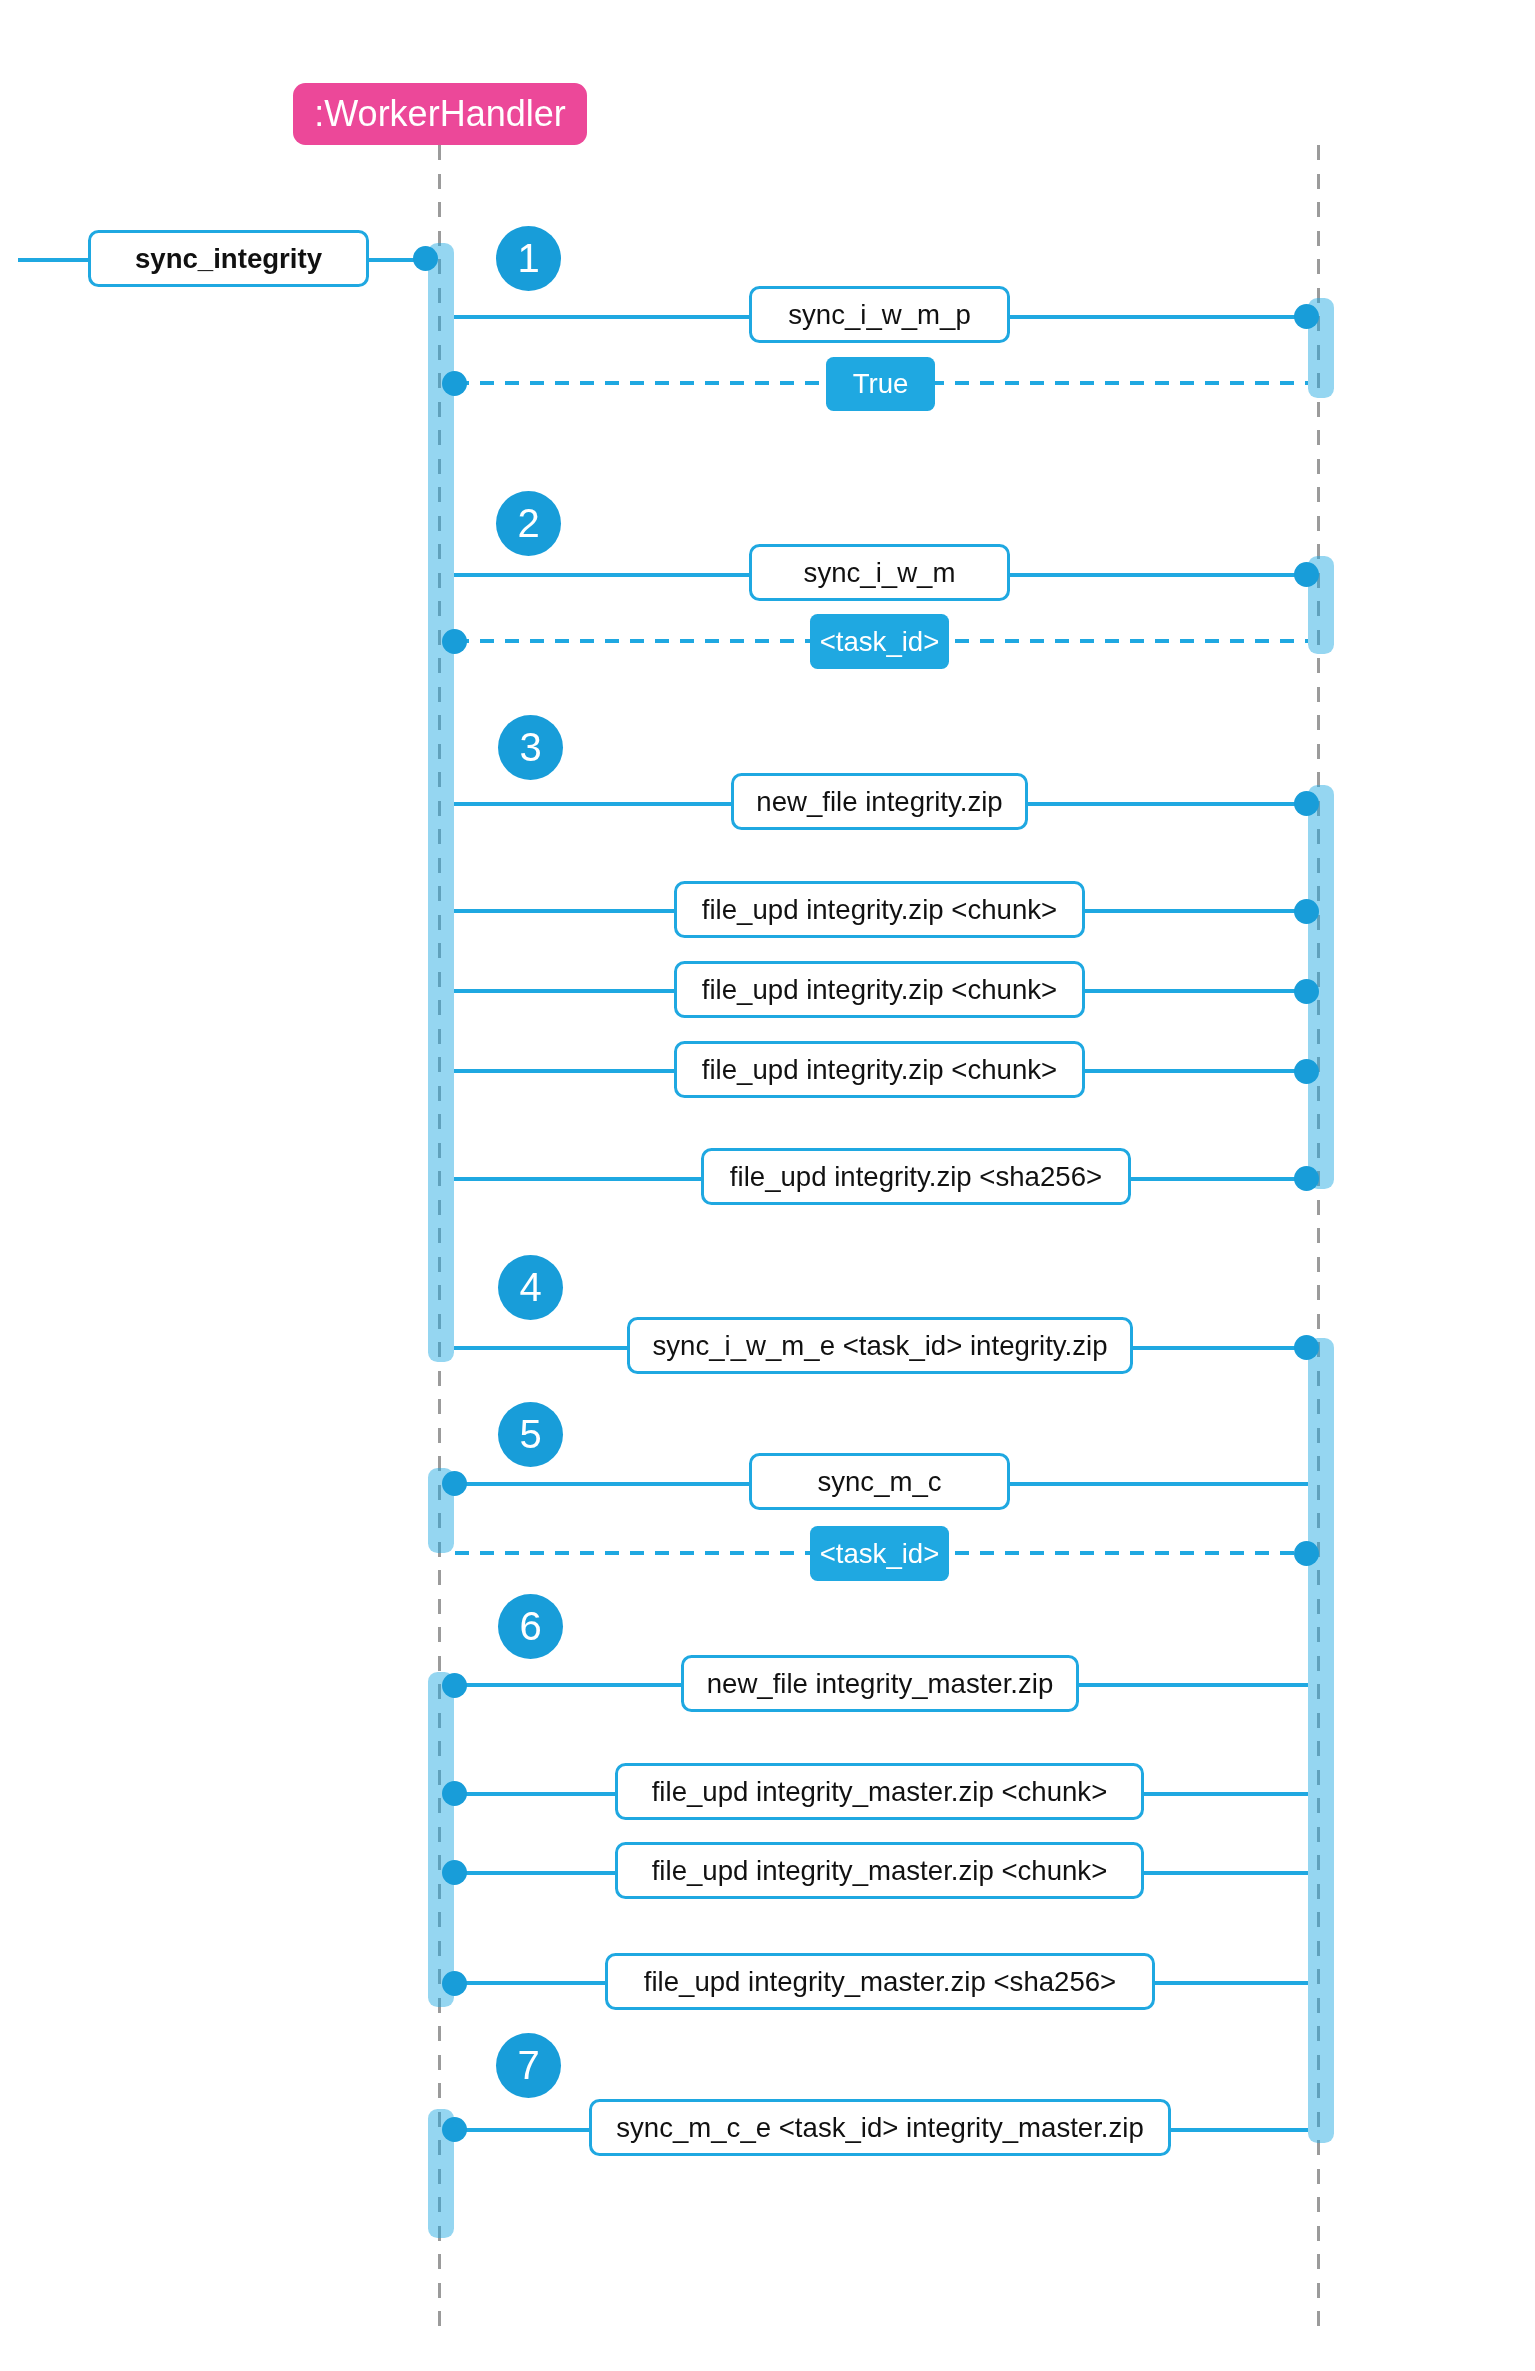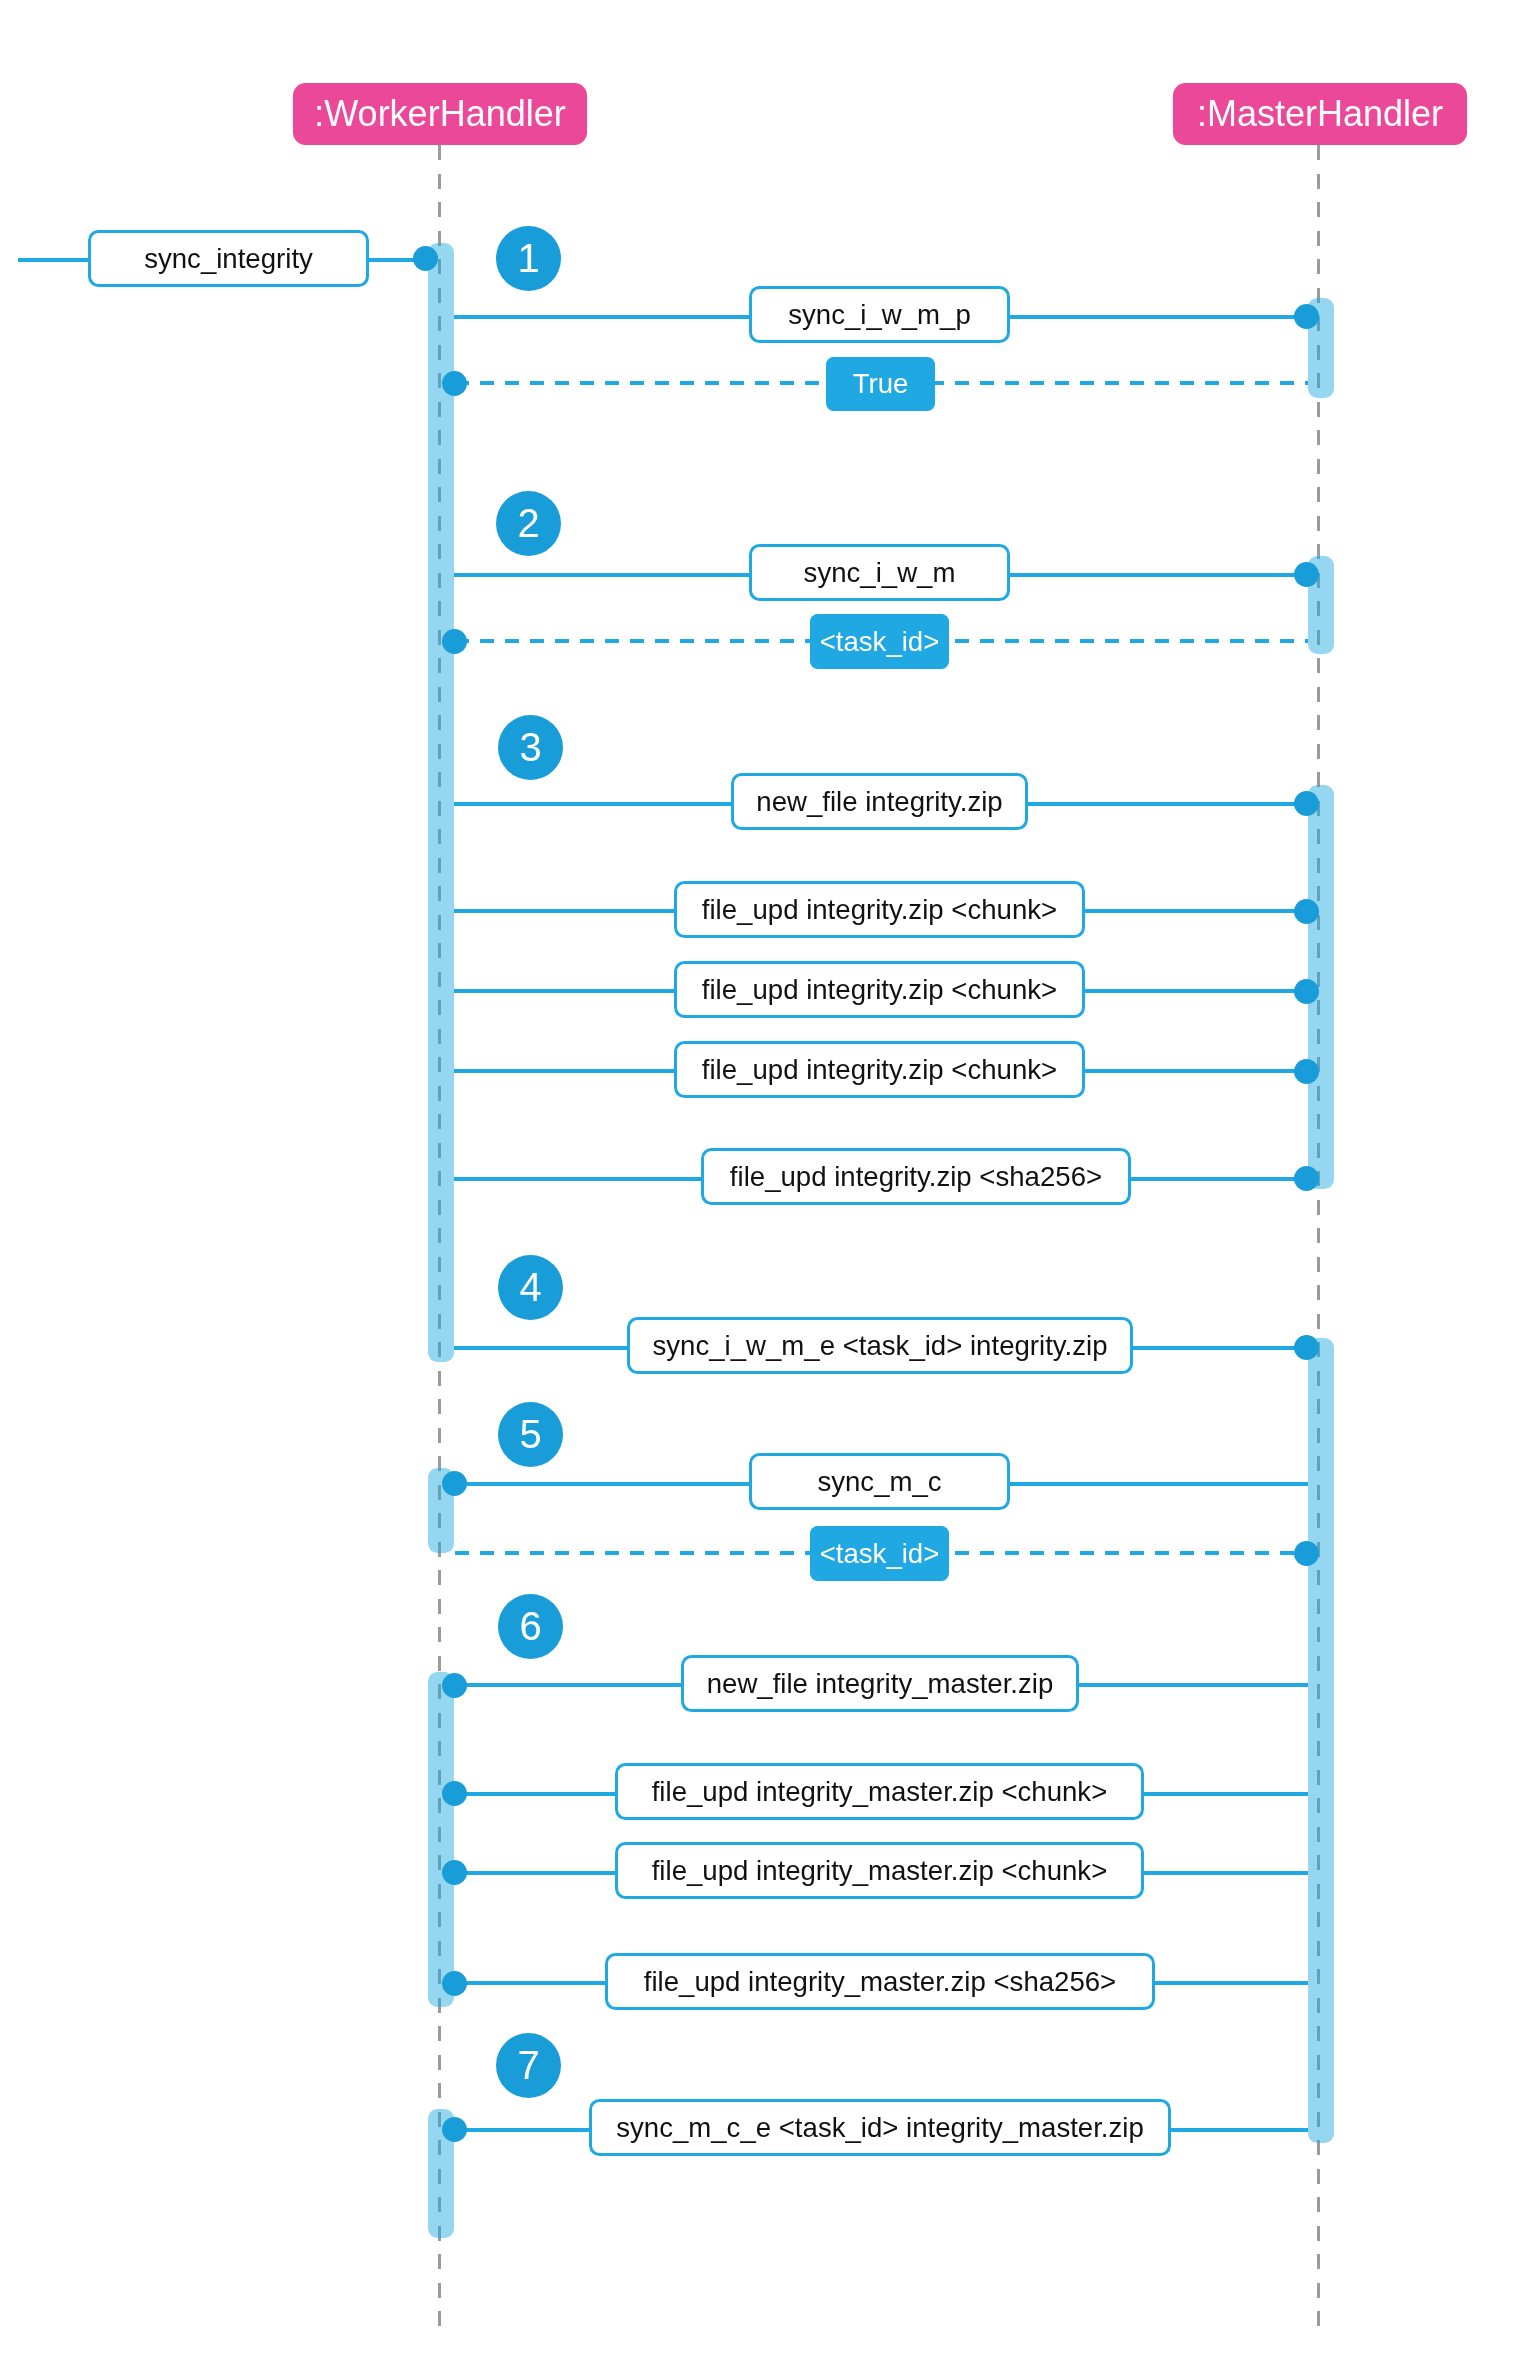--- a/index.html
+++ b/index.html
@@ -97,21 +97,21 @@
   <div class="dot" style="left:1294px;top:1166px;"></div>
   <div class="dot" style="left:1294px;top:1335px;"></div>
   <div class="dot" style="left:442px;top:1471px;"></div>
   <div class="dot" style="left:1294px;top:1541px;"></div>
   <div class="dot" style="left:442px;top:1673px;"></div>
   <div class="dot" style="left:442px;top:1781px;"></div>
   <div class="dot" style="left:442px;top:1860px;"></div>
   <div class="dot" style="left:442px;top:1971px;"></div>
   <div class="dot" style="left:442px;top:2117px;"></div>
 
-  <div class="mbox" style="left:88px;top:230px;width:281px;">sync_integrity</div>
+  <div class="mbox" style="left:88px;top:230px;width:281px;font-weight:bold;">sync_integrity</div>
   <div class="mbox" style="left:749px;top:286px;width:261px;">sync_i_w_m_p</div>
   <div class="mbox" style="left:749px;top:544px;width:261px;">sync_i_w_m</div>
   <div class="mbox" style="left:731px;top:773px;width:297px;">new_file integrity.zip</div>
   <div class="mbox" style="left:674px;top:881px;width:411px;">file_upd integrity.zip &lt;chunk&gt;</div>
   <div class="mbox" style="left:674px;top:961px;width:411px;">file_upd integrity.zip &lt;chunk&gt;</div>
   <div class="mbox" style="left:674px;top:1041px;width:411px;">file_upd integrity.zip &lt;chunk&gt;</div>
   <div class="mbox" style="left:665px;top:1148px;width:430px;margin-left:36px;">file_upd integrity.zip &lt;sha256&gt;</div>
   <div class="mbox" style="left:627px;top:1317px;width:506px;">sync_i_w_m_e &lt;task_id&gt; integrity.zip</div>
   <div class="mbox" style="left:749px;top:1453px;width:261px;">sync_m_c</div>
   <div class="mbox" style="left:681px;top:1655px;width:398px;">new_file integrity_master.zip</div>
@@ -126,16 +126,15 @@
 
   <div class="badge" style="left:496px;top:226px;">1</div>
   <div class="badge" style="left:496px;top:491px;">2</div>
   <div class="badge" style="left:498px;top:715px;">3</div>
   <div class="badge" style="left:498px;top:1255px;">4</div>
   <div class="badge" style="left:498px;top:1402px;">5</div>
   <div class="badge" style="left:498px;top:1594px;">6</div>
   <div class="badge" style="left:496px;top:2033px;">7</div>
 
   <div class="head" style="left:293px;top:83px;">:WorkerHandler</div>
-  <div class="head" style="left:1173px;top:83px;">:MasterHandler</div>
 
 </div>
 
 
 </body></html>

